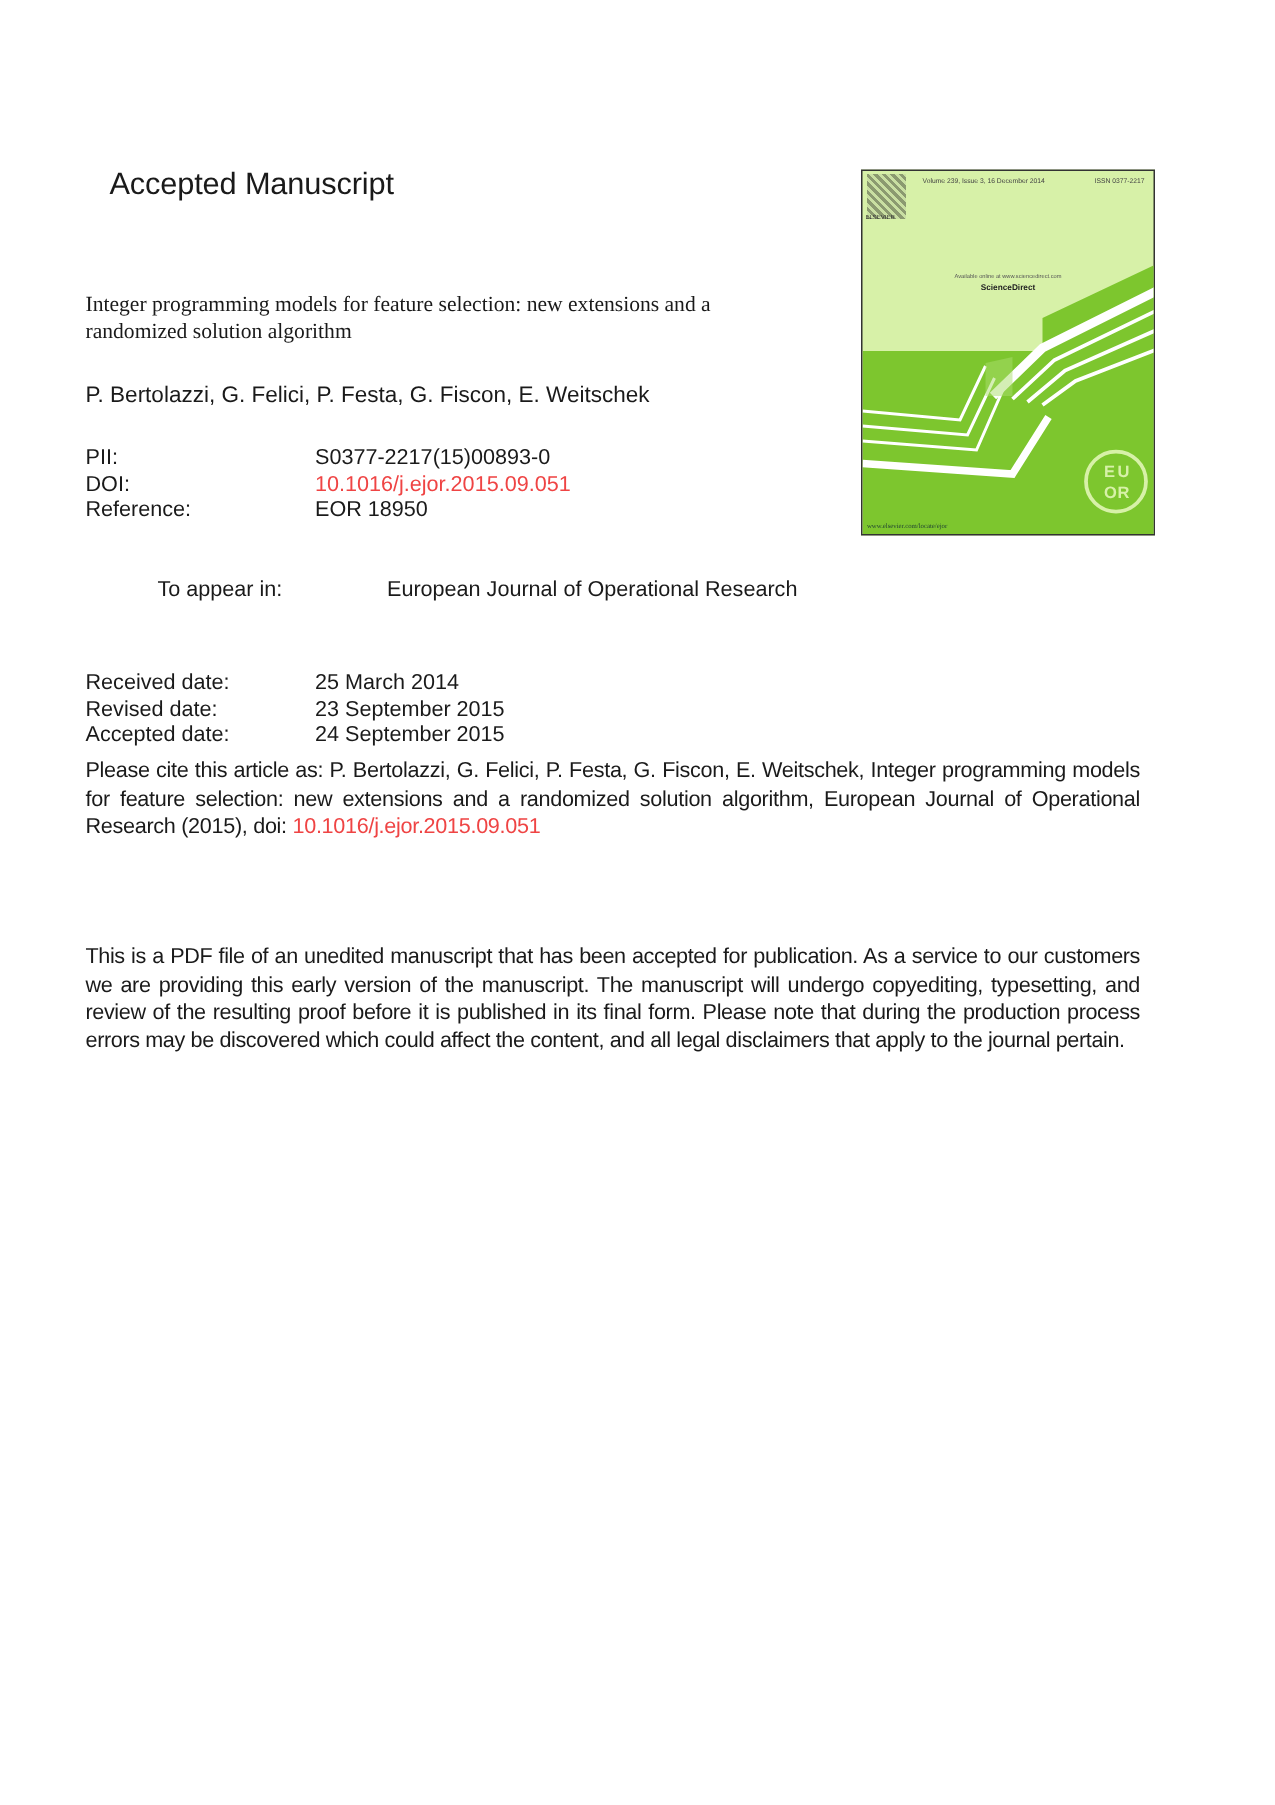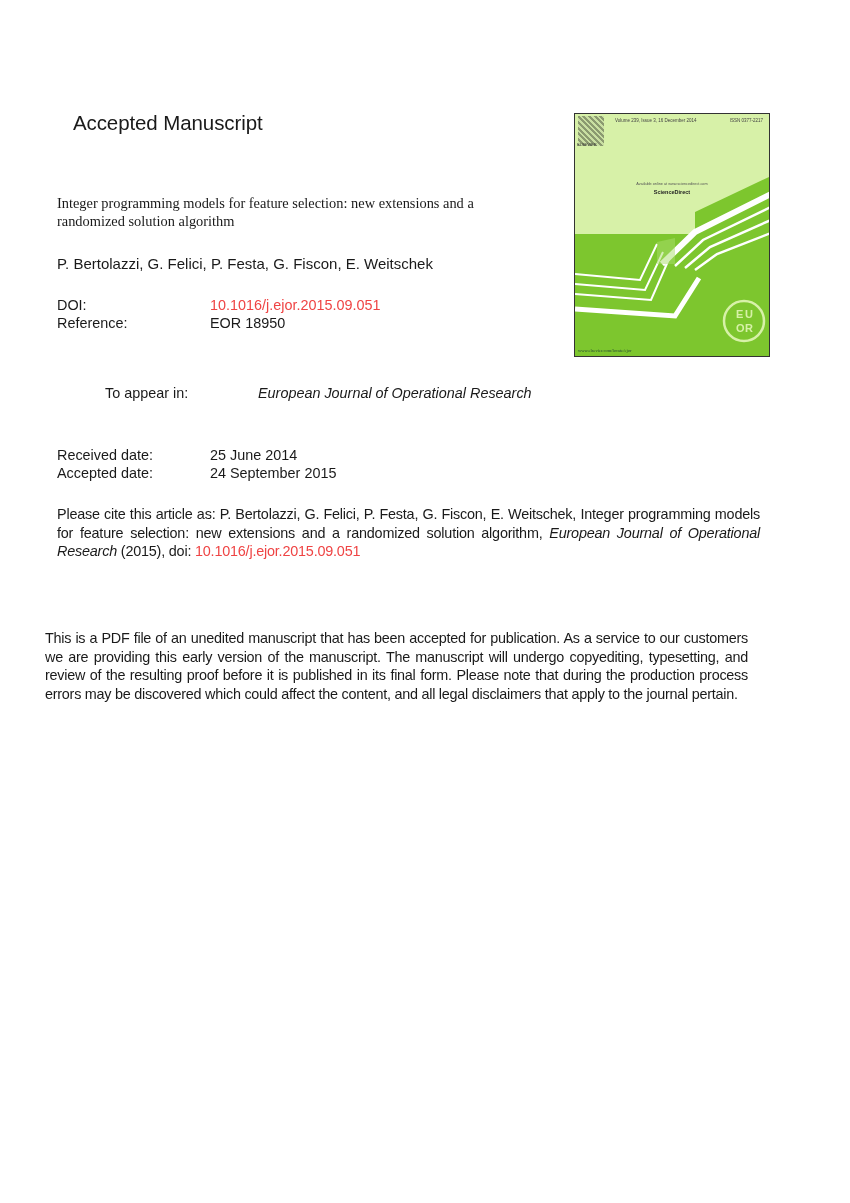--- a/index.html
+++ b/index.html
@@ -6,24 +6,24 @@
     body { width: 850px; height: 1203px; position: relative; overflow: hidden;
            font-family: "Liberation Sans", sans-serif; color: #1a1a1a; }
     .abs { position: absolute; }
     .heading { left: 57px; top: 111px; font-size: 20.5px; letter-spacing: -0.1px; margin-left: 16px; }
     .title { left: 57px; top: 194px; font-size: 14.4px; line-height: 18px; width: 480px; font-family: Liberation Serif, serif; }
     .authors { left: 57px; top: 255px; font-size: 15px; }
     .meta { left: 57px; font-size: 14.4px; line-height: 17.5px; }
     .meta .row { display: flex; }
     .meta .lbl { width: 153px; }
     .link { color: #ef4444; }
-    .ital { font-style: italic; }
+    .ital { }
     .cite { left: 57px; top: 505px; width: 703px; font-size: 14.4px; line-height: 18.5px;
             text-align: justify; font-family: "Liberation Sans Narrow", "Liberation Sans", sans-serif; letter-spacing: -0.2px; }
-    .disclaimer { left: 45px; top: 629px; width: 703px; font-size: 14.4px; line-height: 18.7px;
+    .disclaimer { left: 57px; top: 629px; width: 703px; font-size: 14.4px; line-height: 18.7px;
                   text-align: justify; letter-spacing: -0.25px; }
 
     
     .cover { left: 574px; top: 113px; width: 196px; height: 244px; border: 1.5px solid #333;
              background: #d7f1a8; overflow: hidden; box-sizing: border-box; }
     .cover .logo { position: absolute; left: 3px; top: 2px; width: 26px; height: 30px;
                    background: repeating-linear-gradient(45deg, #8b9a70 0 2px, #c9dfa2 2px 4px); }
     .cover .logo-txt { position: absolute; left: 2px; top: 28px; font-size: 4px; color: #333; }
     .cover .vol { position: absolute; left: 40px; top: 4px; font-size: 4.5px; color: #444; }
     .cover .issn { position: absolute; right: 6px; top: 4px; font-size: 4.5px; color: #444; }
@@ -38,40 +38,48 @@
 </head>
 <body>
 
 <div class="abs heading">Accepted Manuscript</div>
 
 <div class="abs title">Integer programming models for feature selection: new extensions and a randomized solution algorithm</div>
 <div class="abs authors">P. Bertolazzi, G. Felici, P. Festa, G. Fiscon, E. Weitschek</div>
 
 <div class="abs meta" style="top:297px;">
   <div class="row">
+    <span class="lbl">PII:</span>
+    <span>S0377-2217(15)00893-0</span>
+  </div>
+  <div class="row">
     <span class="lbl">DOI:</span>
     <span class="link">10.1016/j.ejor.2015.09.051</span>
   </div>
   <div class="row">
     <span class="lbl">Reference:</span>
     <span>EOR 18950</span>
   </div>
 </div>
 
 <div class="abs meta" style="top:385px;margin-left:48px;">
   <div class="row">
     <span class="lbl">To appear in:</span>
     <span class="ital">European Journal of Operational Research</span>
   </div>
 </div>
 
 <div class="abs meta" style="top:447px;">
   <div class="row">
     <span class="lbl">Received date:</span>
-    <span>25 June 2014</span>
+    <span>25 March 2014</span>
+  </div>
+  <div class="row">
+    <span class="lbl">Revised date:</span>
+    <span>23 September 2015</span>
   </div>
   <div class="row">
     <span class="lbl">Accepted date:</span>
     <span>24 September 2015</span>
   </div>
 </div>
 
 <div class="abs cite"><span>Please cite this article as: P. Bertolazzi, G. Felici, P. Festa, G. Fiscon, E. Weitschek, Integer programming models for feature selection: new extensions and a randomized solution algorithm, </span><span class="ital">European Journal of Operational Research</span><span> (2015), doi: </span><span class="link">10.1016/j.ejor.2015.09.051</span></div>
 
 <div class="abs disclaimer">This is a PDF file of an unedited manuscript that has been accepted for publication. As a service to our customers we are providing this early version of the manuscript. The manuscript will undergo copyediting, typesetting, and review of the resulting proof before it is published in its final form. Please note that during the production process errors may be discovered which could affect the content, and all legal disclaimers that apply to the journal pertain.</div>

